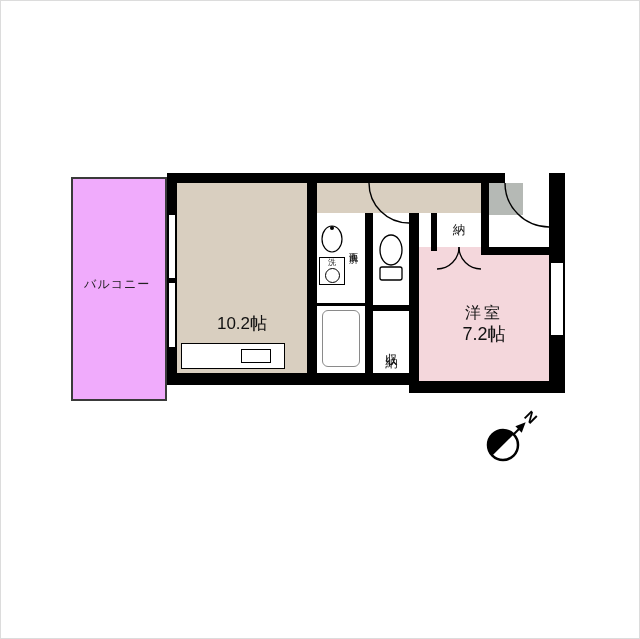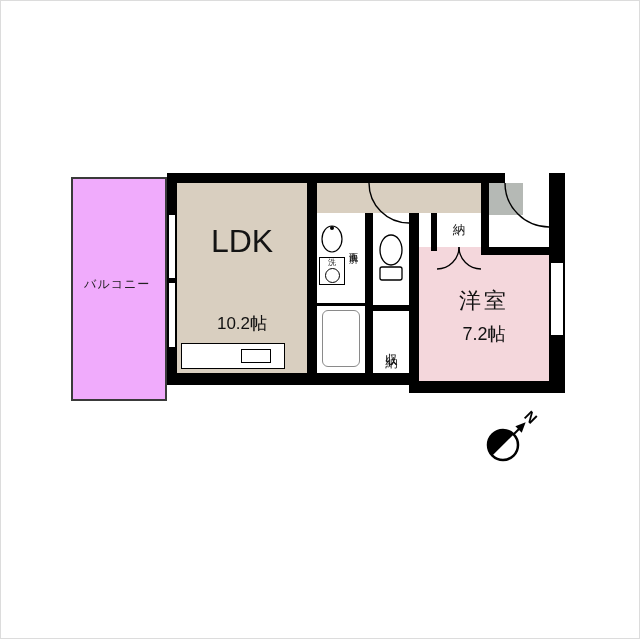--- a/index.html
+++ b/index.html
@@ -65,21 +65,21 @@
     display:flex;flex-direction:column;align-items:center;}
   .washer-char{font-size:8px;line-height:10px;}
   .washer-drum{width:13px;height:13px;border:1px solid #000;border-radius:50%;}
 
   
   .ldk-label{left:241px;top:240px;font-size:32px;color:#141414;}
   .ldk-size{left:241px;top:322px;font-size:17px;}
   .washroom-label{left:352px;top:246px;font-size:9px;letter-spacing:1px;}
   .storage-label{left:390px;top:345px;font-size:12.5px;letter-spacing:3px;}
   .closet-label{left:458px;top:229px;font-size:12.5px;}
-  .western-label{left:483px;top:300px;font-size:22px;letter-spacing:3px;}
+  .western-label{left:483px;top:312px;font-size:16px;letter-spacing:3px;}
   .western-size{left:483px;top:333px;font-size:18px;}
 
   .compass{position:absolute;left:474px;top:406px;z-index:50;}
 </style>
 </head>
 <body>
 
 <div class="canvas">
 
   <div class="balcony">
@@ -131,21 +131,20 @@
 
     <ellipse cx="390" cy="249" rx="11" ry="15" fill="#fff" stroke="#000" stroke-width="1.3"></ellipse>
     <rect x="379" y="266" width="22" height="13" rx="2" fill="#fff" stroke="#000" stroke-width="1.3"></rect>
 
     <path d="M504 182 A44 44 0 0 0 548 226" fill="none" stroke="#000" stroke-width="1.4"></path>
     <path d="M368 182 A40 40 0 0 0 408 222" fill="none" stroke="#000" stroke-width="1.4"></path>
     <path d="M458 246 A22 22 0 0 1 436 268" fill="none" stroke="#000" stroke-width="1.3"></path>
     <path d="M458 246 A22 22 0 0 0 480 268" fill="none" stroke="#000" stroke-width="1.3"></path>
   </svg>
 
-  <div class="label ldk-label">LDK</div>
   <div class="label ldk-size">10.2帖</div>
   <div class="label vtext washroom-label">洗面所</div>
   <div class="label vtext storage-label">収納</div>
   <div class="label closet-label">納</div>
   <div class="label western-label">洋室</div>
   <div class="label western-size">7.2帖</div>
 
   <svg class="compass" width="64" height="64" viewBox="0 0 64 64">
     <g transform="rotate(45 28 38)">
       <line x1="28" y1="38" x2="28" y2="14" stroke="#000" stroke-width="2"></line>

